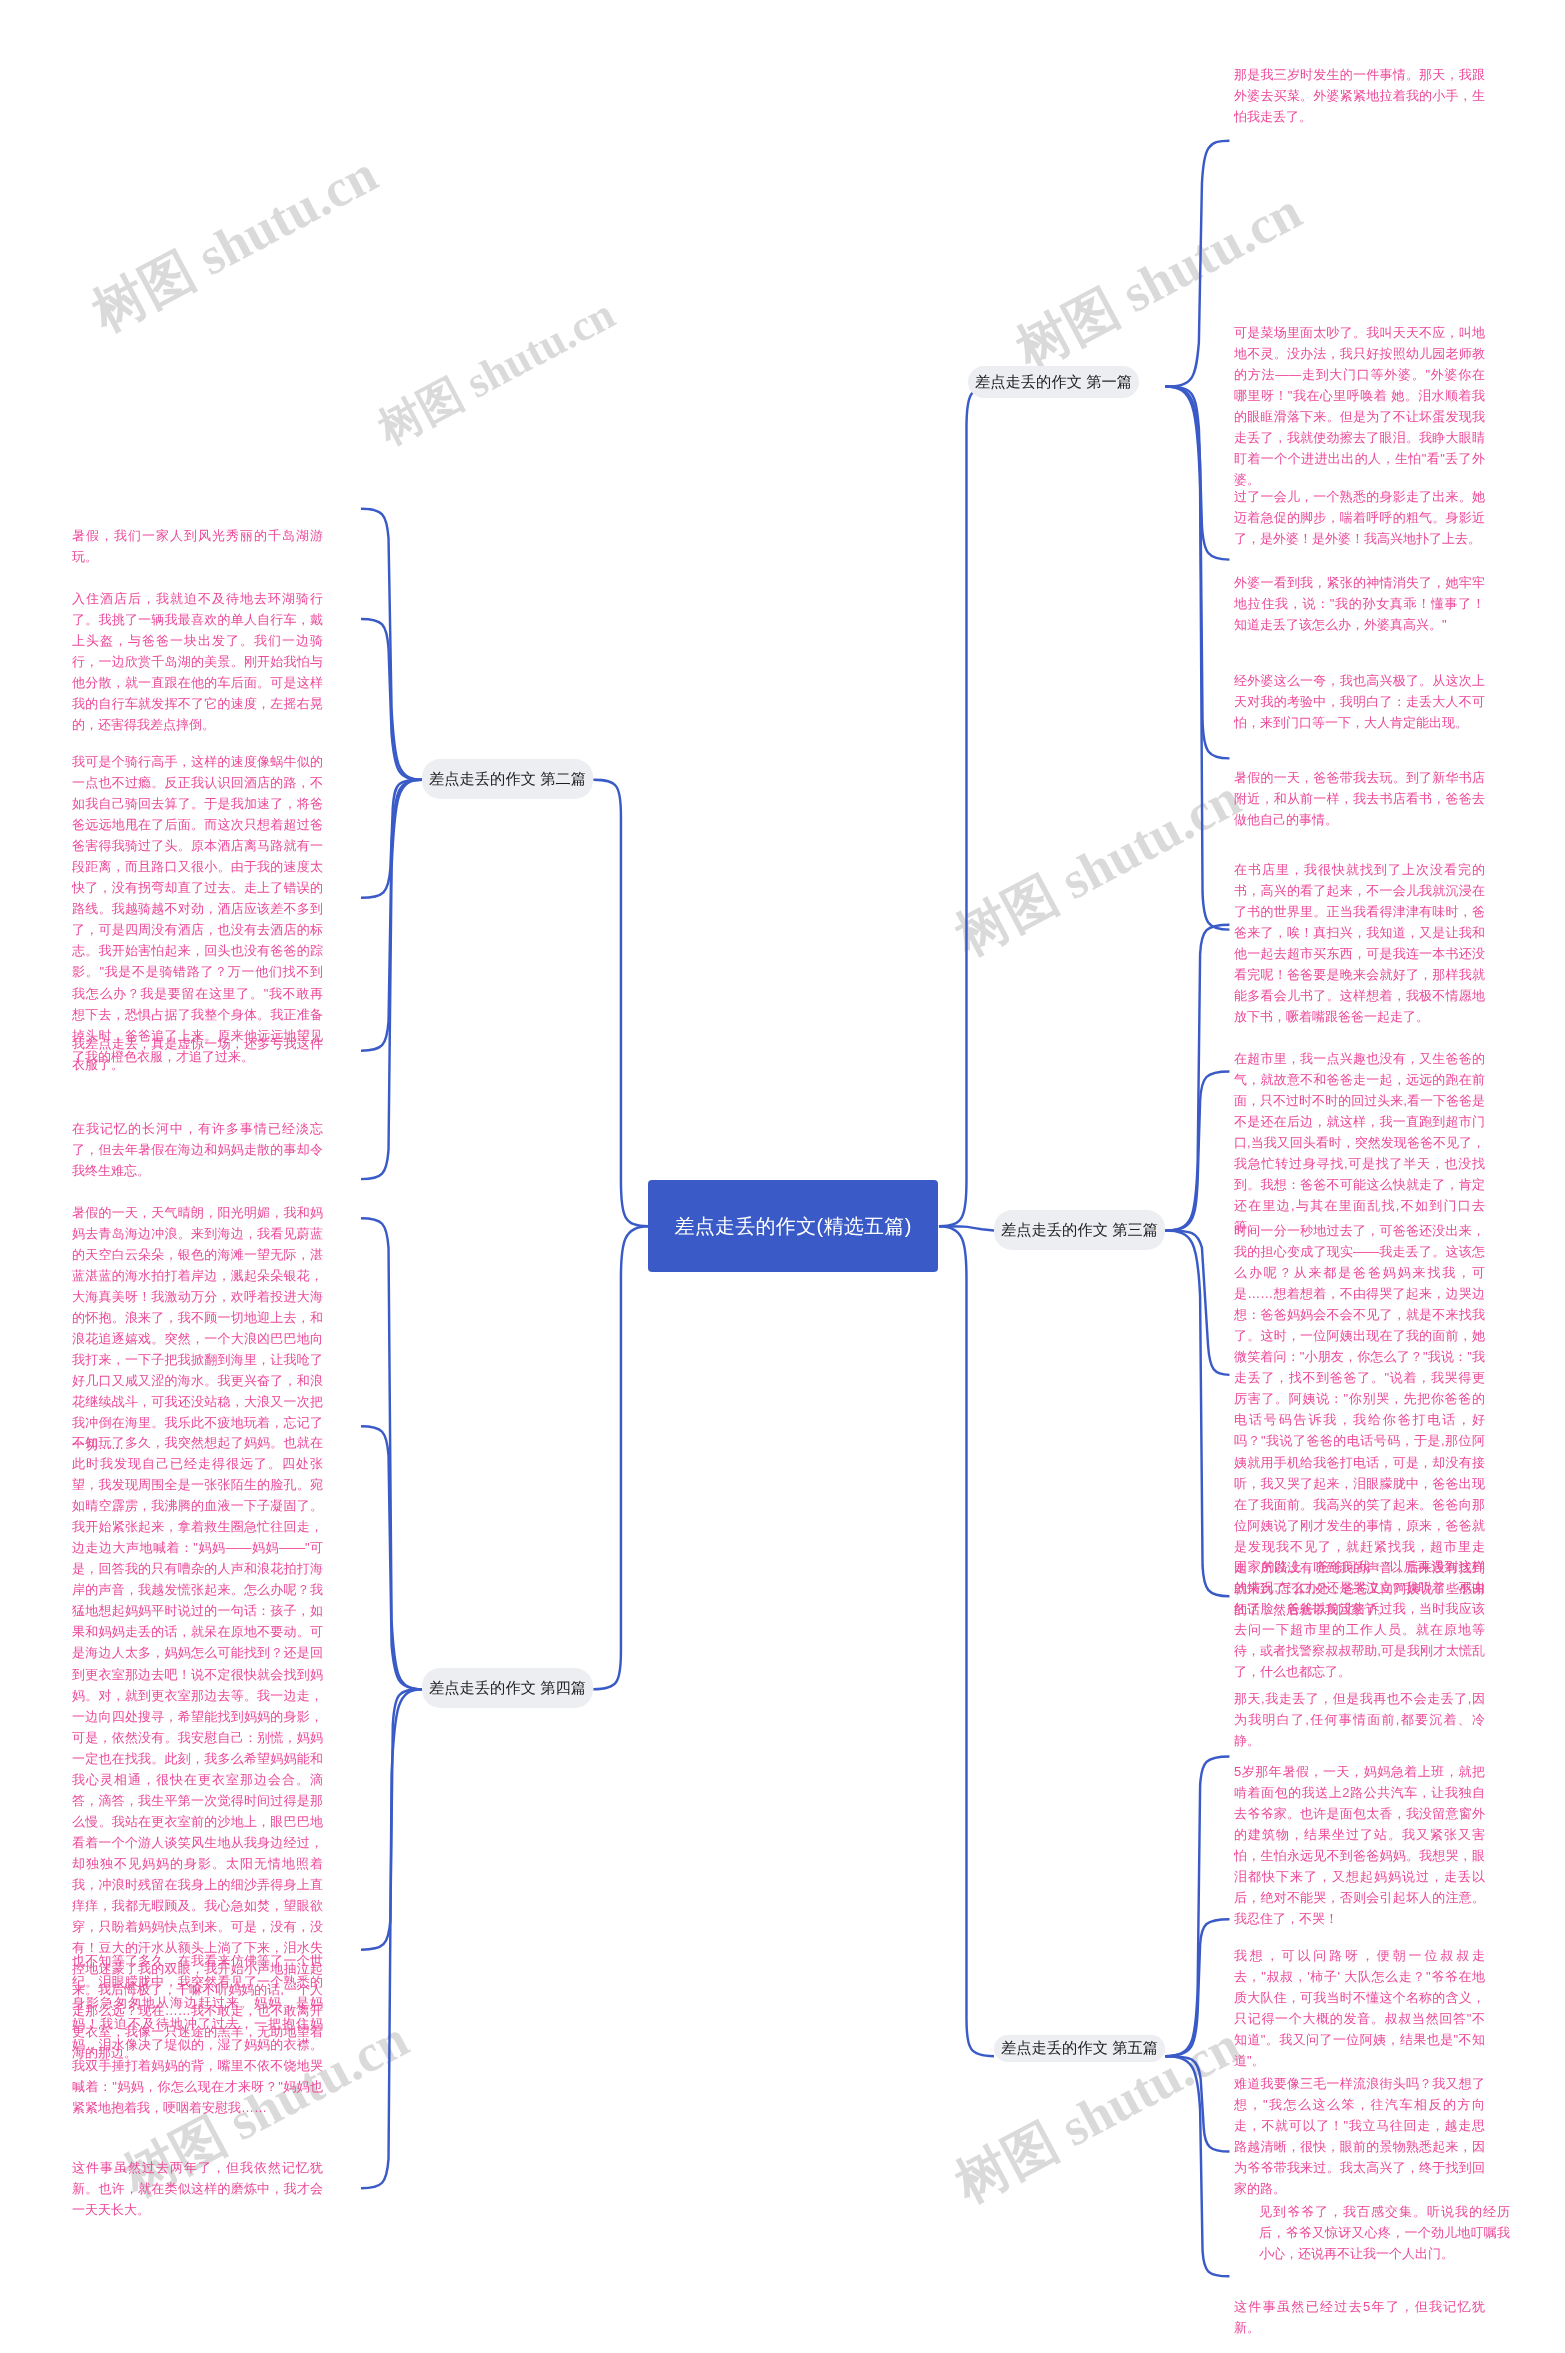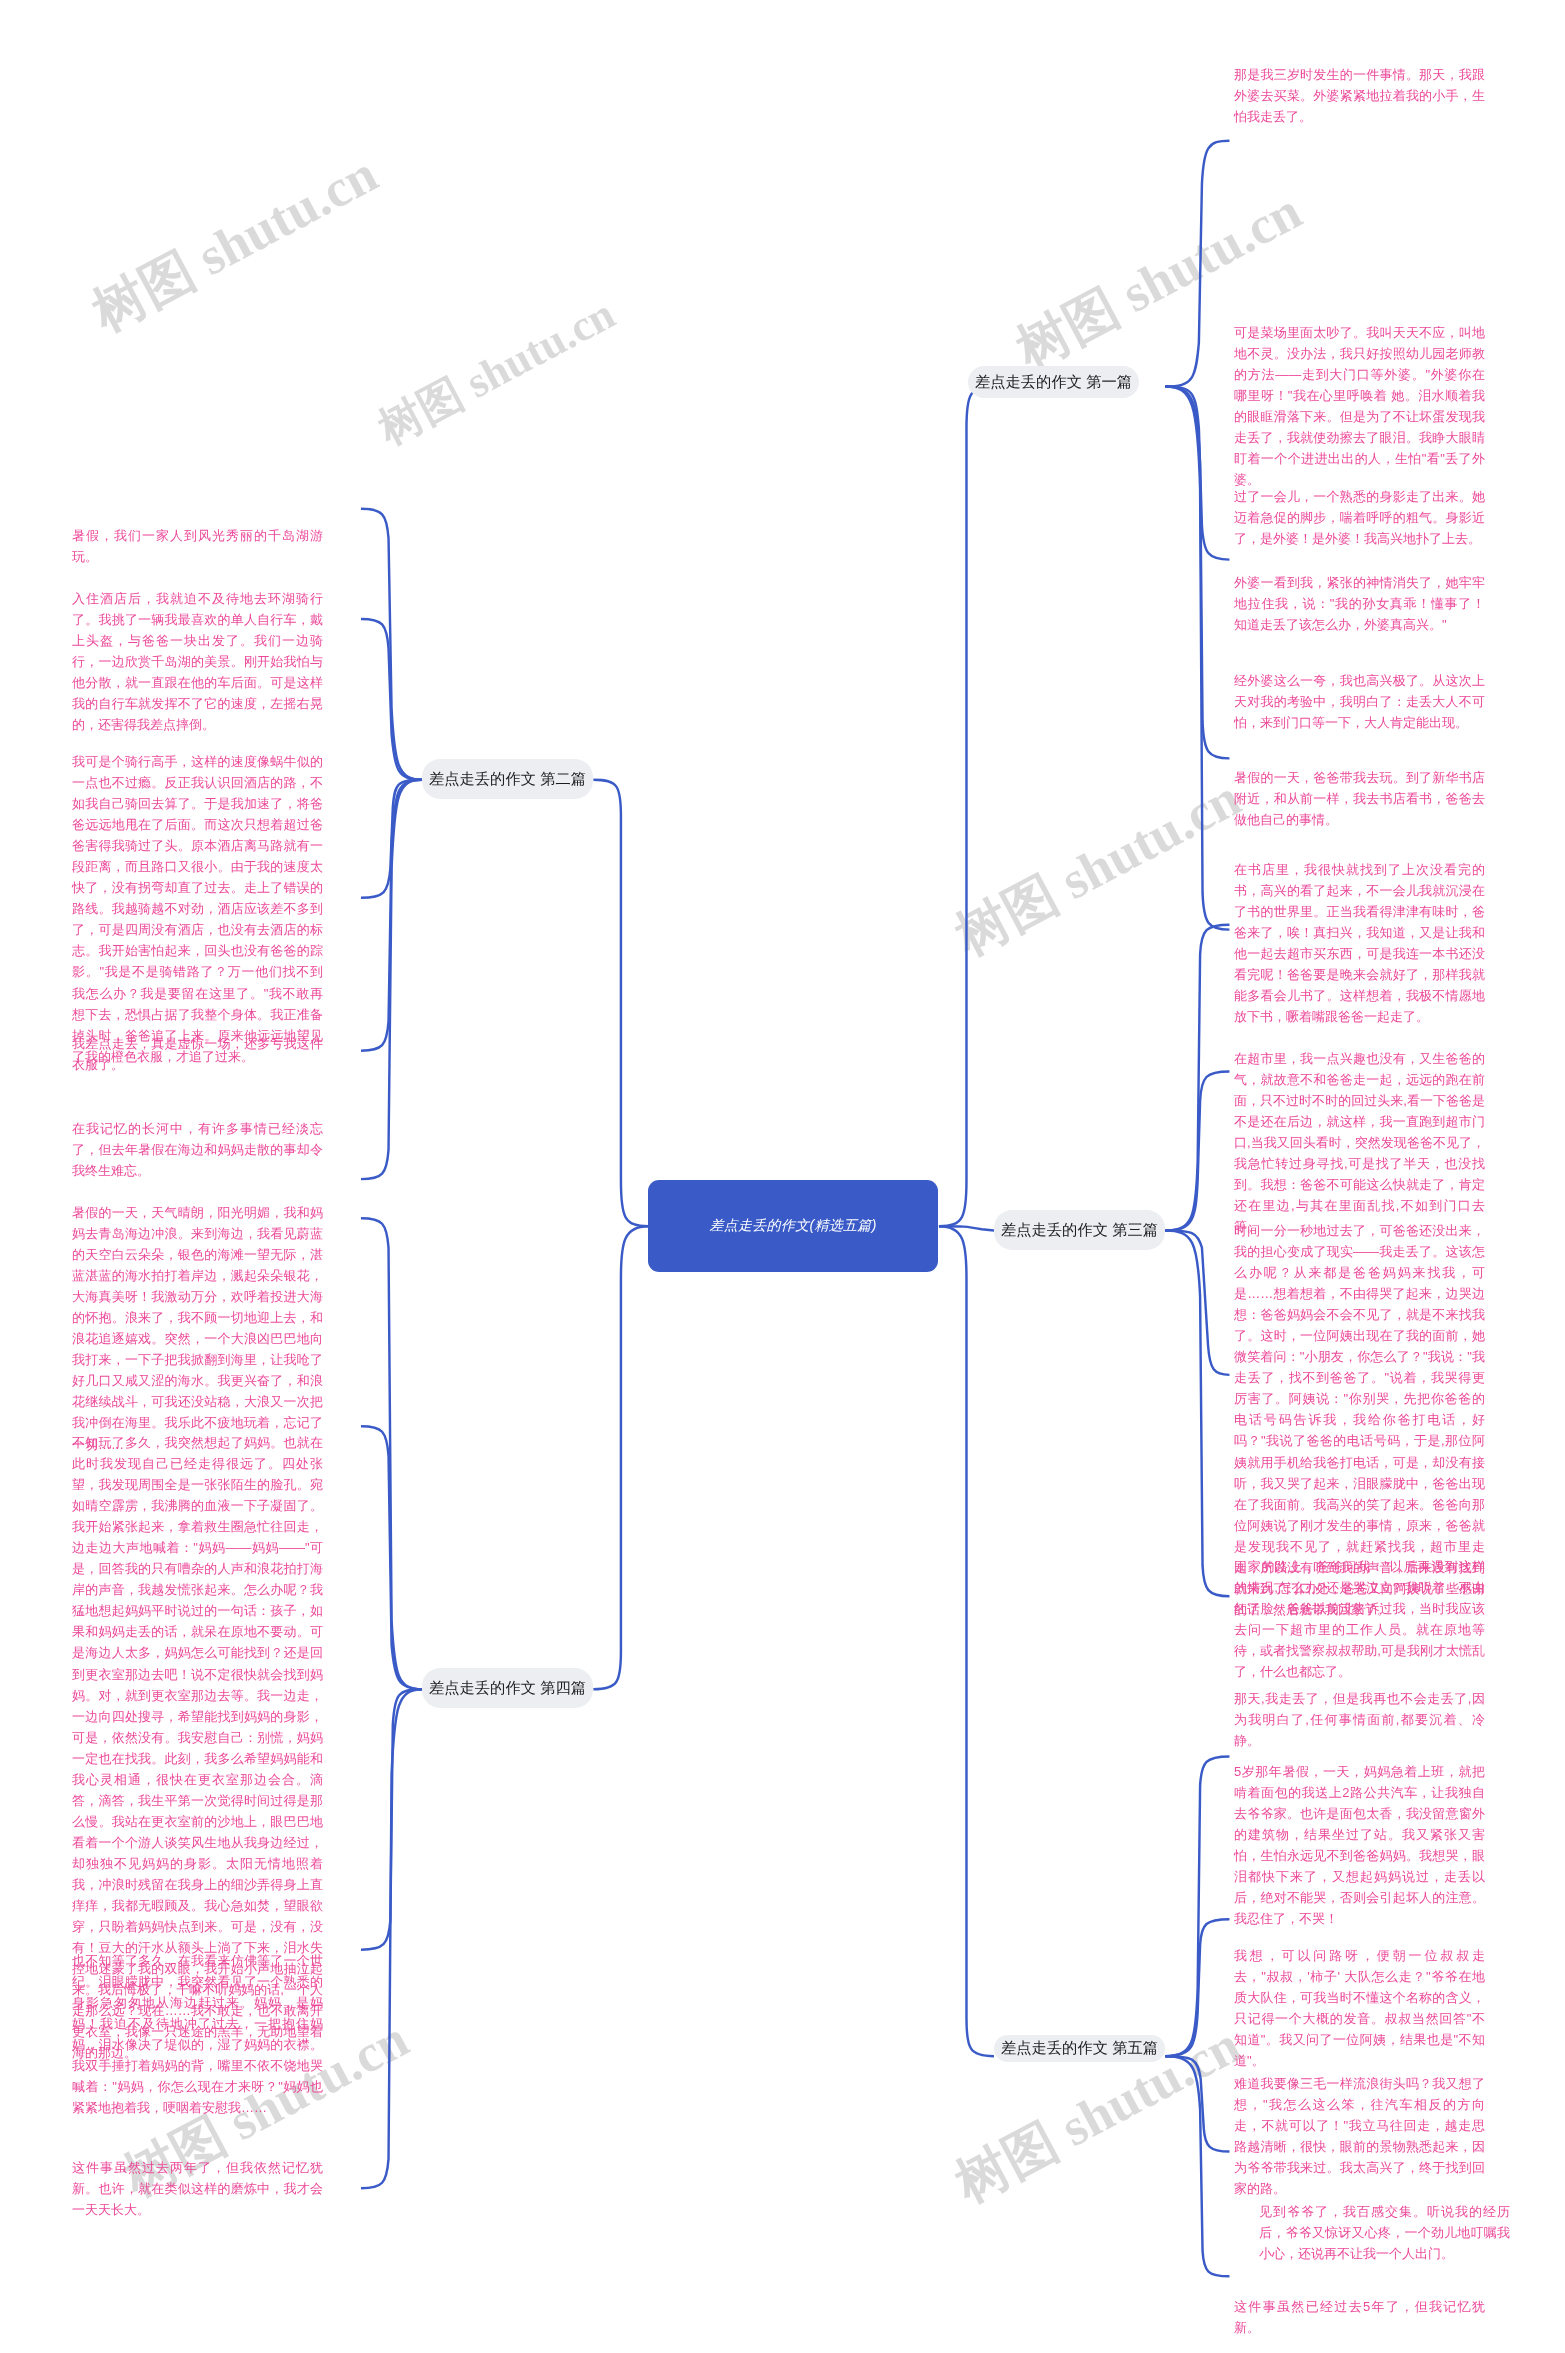--- a/index.html
+++ b/index.html
@@ -35,30 +35,29 @@
     width: 1566px; height: 2354px;
     z-index: 1;
     pointer-events: none;
   }
   
   .root-node {
     position: absolute;
     z-index: 4;
     background: #3a5bc7;
     color: #ffffff;
-    border-radius: 11px;
+    border-radius: 4px;
     display: flex;
     align-items: center;
     justify-content: center;
     text-align: center;
-    font-size: 14px;
+    font-size: 20px;
     line-height: 1.42;
     padding: 9.8px 18.3px;
     letter-spacing: 0.3px;
-    font-style: italic;
   }
   .branch-node {
     position: absolute;
     z-index: 4;
     background: #eceef1;
     color: #1d1d1f;
     border-radius: 18.3px;
     display: flex;
     align-items: center;
     justify-content: center;

